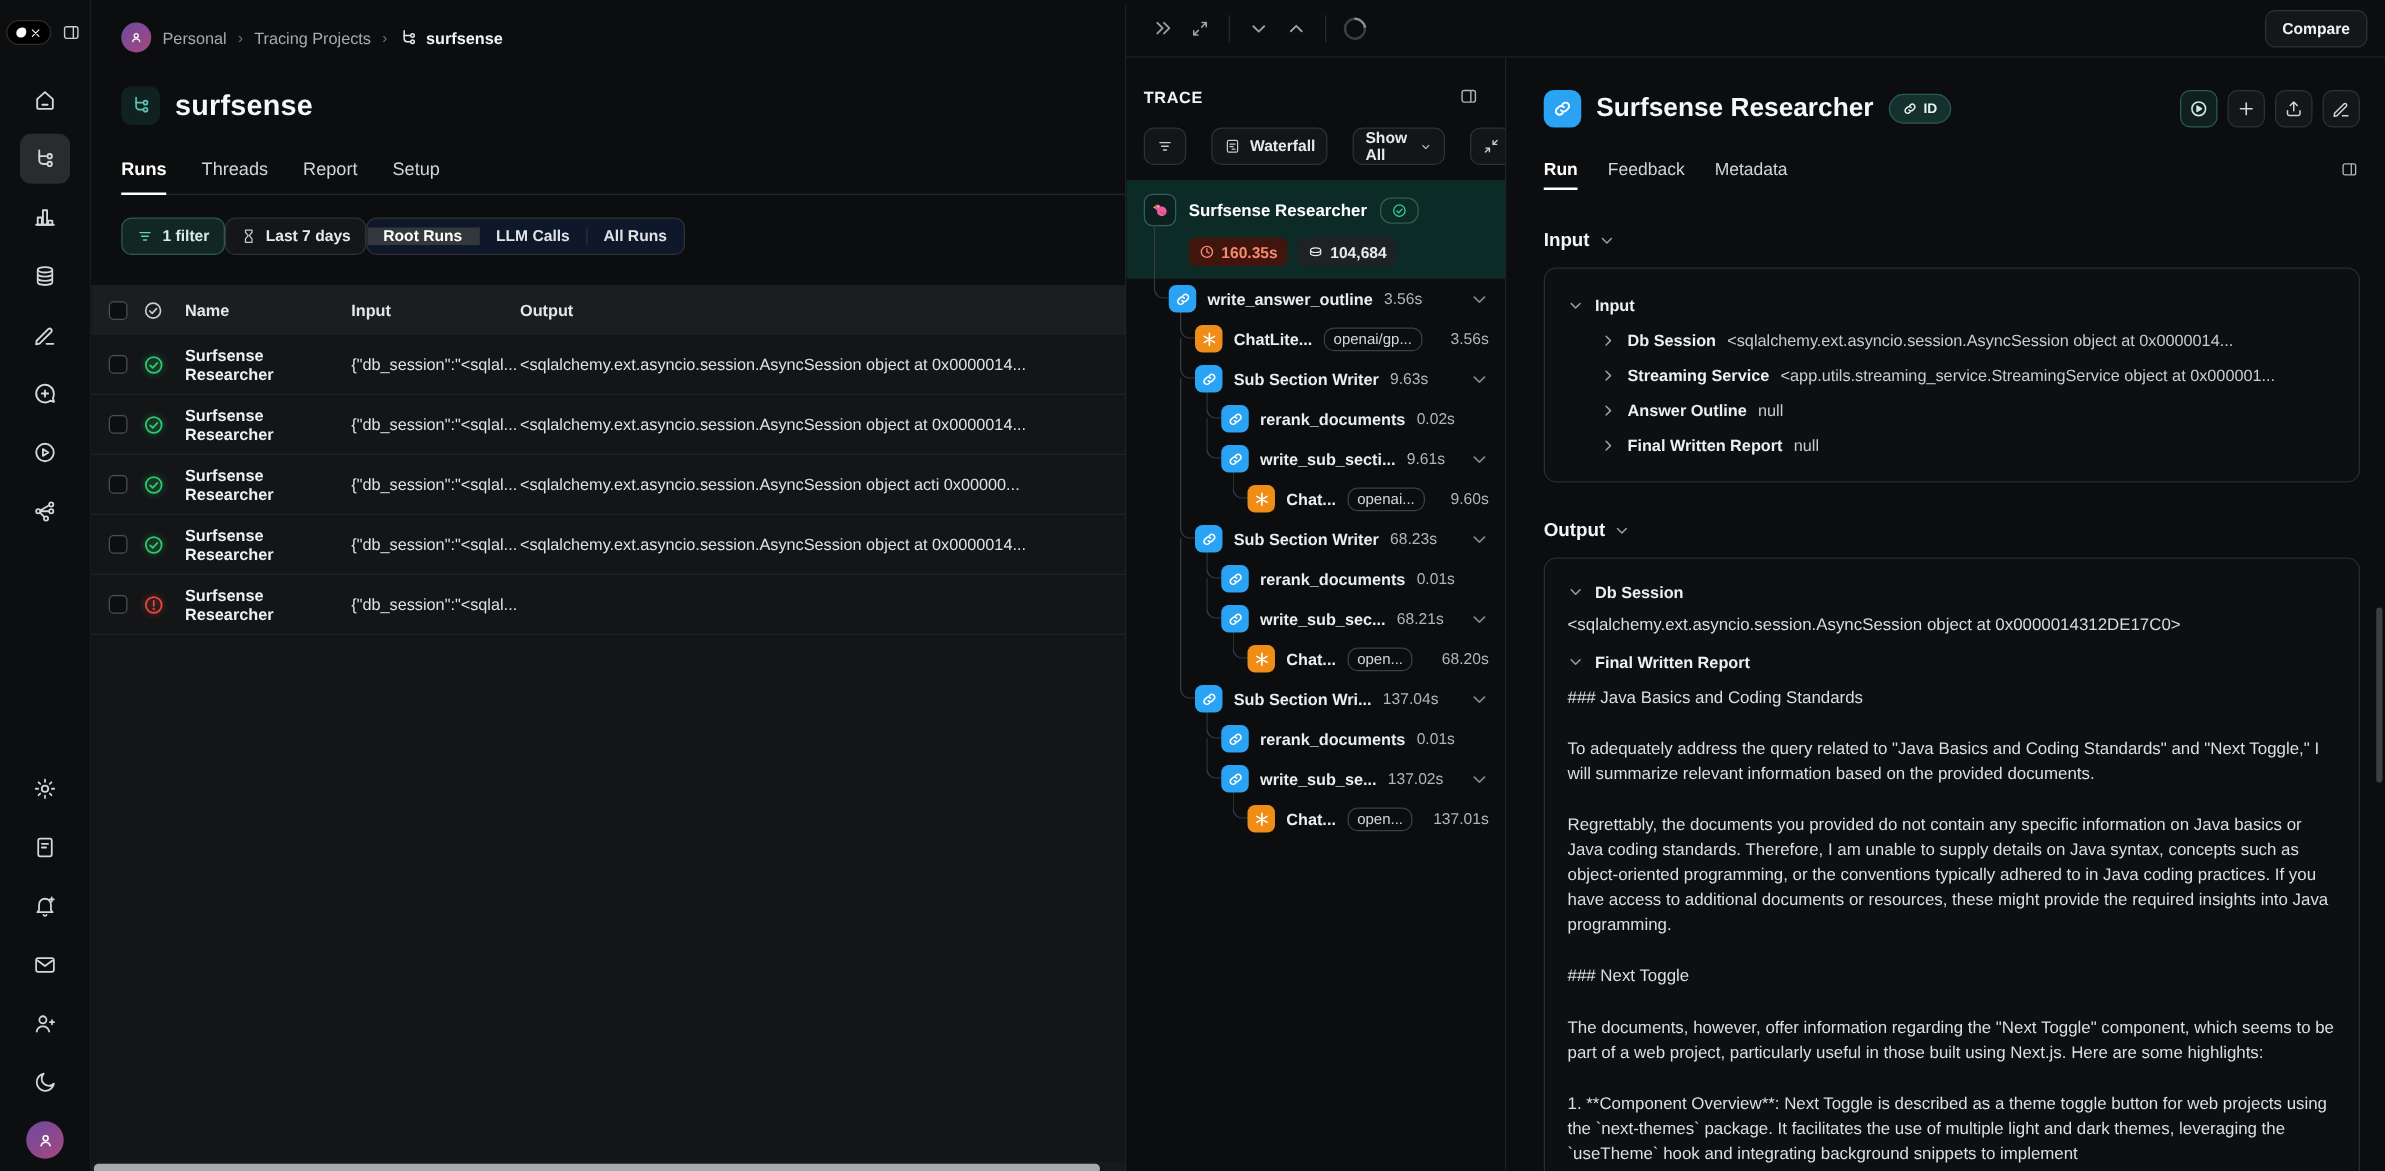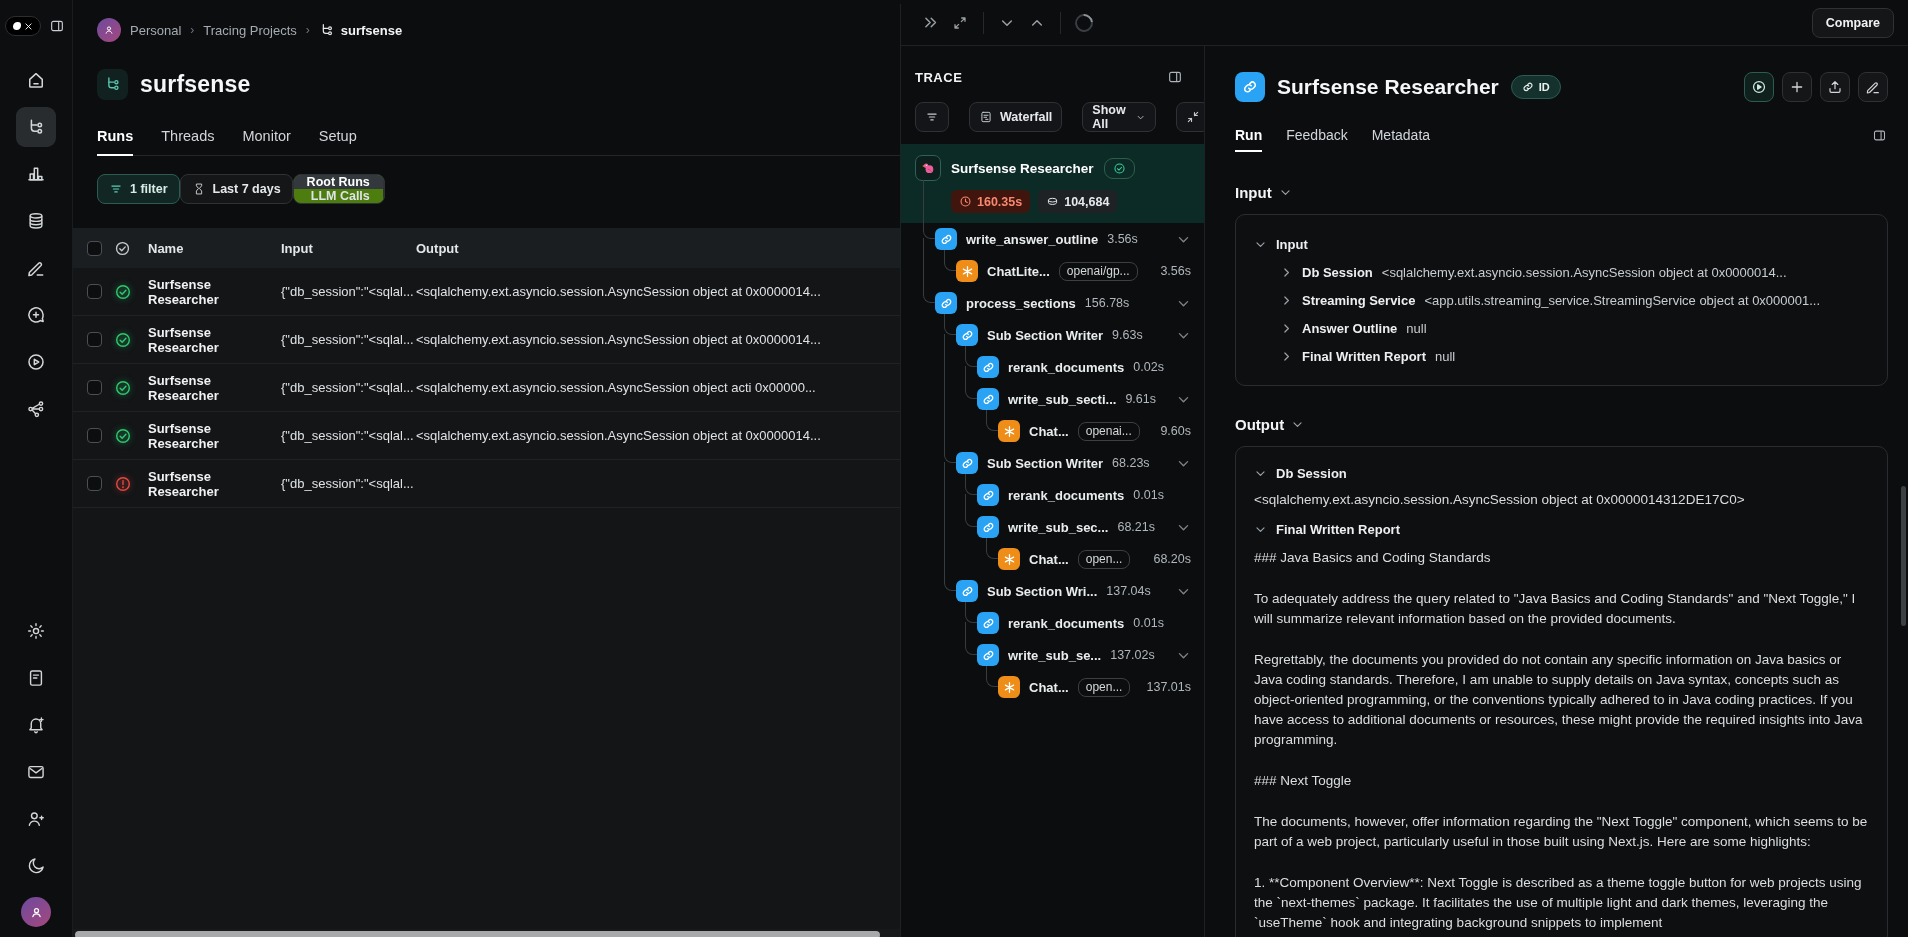--- a/index.html
+++ b/index.html
@@ -42,21 +42,21 @@
   .tab{font-size:14.5px;color:#d2d6da;padding-bottom:11px;cursor:pointer;position:relative;}
   .tab.active{color:#fff;font-weight:700;}
   .tab.active::after{content:"";position:absolute;left:0;right:0;bottom:-1px;height:2px;background:#fff;}
   .filter-row{position:absolute;left:24px;top:170px;height:30px;display:flex;align-items:center;}
   .fbtn{height:30px;display:flex;align-items:center;gap:7px;padding:0 11px;border-radius:8px;
     font-size:12.5px;font-weight:600;cursor:pointer;}
   .fbtn.teal{background:#122723;border:1px solid #2b5c52;color:#d7ece6;}
   .fbtn.teal svg{color:#5ad1b9;}
   .fbtn.dark{background:#141618;border:1px solid #2e3234;color:#e6e9eb;}
   .fbtn.dark svg{color:#c6cbd0;}
-  .seg{height:30px;display:flex;align-items:flex-end;background:#4d7c0f;border:1px solid #2e3234;border-radius:8px;overflow:hidden;flex-direction:column;}
+  .seg{height:30px;display:flex;align-items:center;background:#0f172a;border:1px solid #2e3234;border-radius:8px;overflow:hidden;}
   .seg .opt{display:flex;align-items:center;padding:0 13px;font-size:12.5px;font-weight:600;color:#dfe3e6;cursor:pointer;border-right:1px solid #2e3234;}
   .seg .opt:last-child{border-right:none;}
   .seg .opt.active{background:#33383c;color:#fff;}
 
   .table-region{position:absolute;left:0;right:0;top:224px;bottom:12px;background:#131517;overflow:hidden;}
   .thead,.trow{display:grid;grid-template-columns:27px 34px 133px 135px 1fr;align-items:center;padding-left:14px;}
   .thead{height:40px;background:#1b1e20;font-size:13px;font-weight:700;color:#e4e7ea;}
   .trow{height:48px;border-bottom:1px solid #1f2225;font-size:13px;cursor:pointer;}
   .cb{width:15px;height:15px;border-radius:4px;border:1.4px solid #4a5055;background:#0c0e0f;cursor:pointer;}
   .st-ok{color:#2dc96f;filter:drop-shadow(0 0 3px rgba(45,201,111,.65));}
@@ -475,21 +475,21 @@
         <svg class="i18">
           <use href="#i-tree"></use>
         </svg>
       </span>
     <h1 class="page-title">surfsense</h1>
   </div>
 
   <div class="tabs-row">
     <span class="tab active">Runs</span>
     <span class="tab">Threads</span>
-    <span class="tab">Monitor</span>
+    <span class="tab">Report</span>
     <span class="tab">Setup</span>
   </div>
 
   <div class="filter-row">
     <div class="fbtn teal">
       <svg class="i14">
           <use href="#i-filter"></use>
         </svg>
       <span>1 filter</span>
     </div>
@@ -683,34 +683,20 @@
         <div class="t-row d2">
           <span class="nicon llm">
               <svg class="i13">
                 <use href="#i-spark"></use>
               </svg>
             </span>
           <span class="nname">ChatLite...</span>
           <span class="npill">openai/gp...</span>
           <span class="ndur right">3.56s</span>
         </div>
-        <div class="t-row d1" style="--ch:64px">
-          <span class="nicon chain">
-              <svg class="i13">
-                <use href="#i-link"></use>
-              </svg>
-            </span>
-          <span class="nname">process_sections</span>
-          <span class="ndur">156.78s</span>
-          <span class="nchev">
-              <svg class="i15">
-                <use href="#i-chev-d"></use>
-              </svg>
-            </span>
-        </div>
         <div class="t-row d2">
           <span class="nicon chain">
               <svg class="i13">
                 <use href="#i-link"></use>
               </svg>
             </span>
           <span class="nname">Sub Section Writer</span>
           <span class="ndur">9.63s</span>
           <span class="nchev">
               <svg class="i15">

